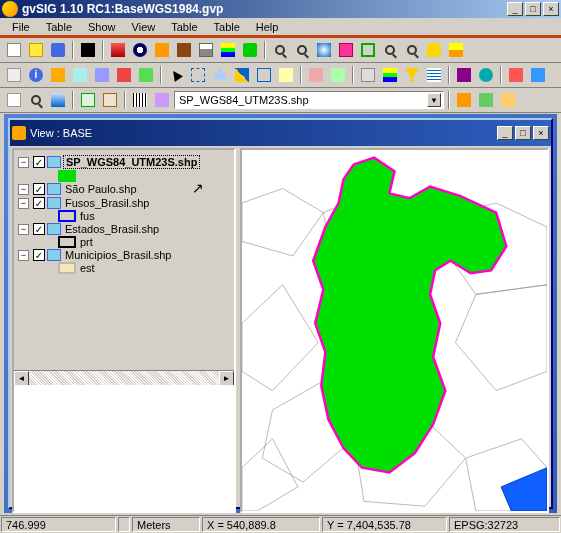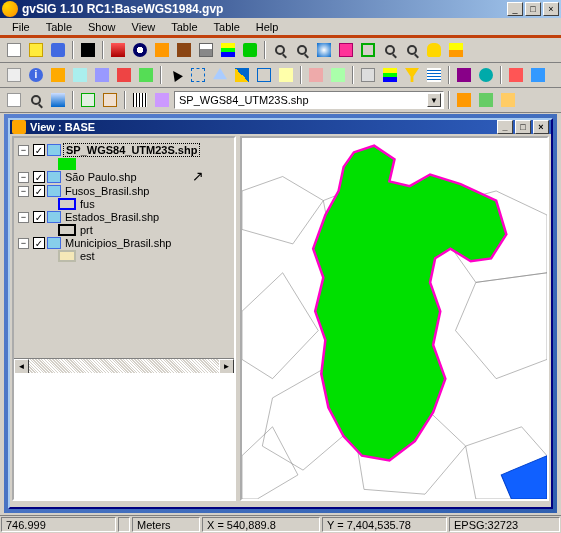--- a/index.html
+++ b/index.html
@@ -16,21 +16,21 @@
   .toolbar { min-height: 24px; background: #d4d0c8; display: flex; align-items: center; padding: 2px 4px; border-bottom: 1px solid #808080; flex-wrap: wrap; gap: 2px; }
   .tbtn { width: 20px; height: 20px; border: 1px solid transparent; display: flex; align-items: center; justify-content: center; cursor: pointer; }
   .tsep { width: 2px; height: 18px; border-left: 1px solid #808080; border-right: 1px solid #fff; margin: 0 2px; }
   .combo { height: 18px; background: #fff; border: 1px solid; border-color: #808080 #fff #fff #808080; display: flex; align-items: center; padding: 0 2px; }
   .combo-input { flex: 1; border: none; outline: none; font-size: 11px; height: 14px; }
   .combo-btn { width: 14px; height: 14px; background: #d4d0c8; border: 1px solid; border-color: #fff #404040 #404040 #fff; display: flex; align-items: center; justify-content: center; font-size: 8px; cursor: pointer; }
   
   .workspace { position: absolute; top: 114px; left: 4px; right: 4px; bottom: 20px; background: linear-gradient(135deg, #5880d0 0%, #3060b0 100%); }
   
   .view-window { position: absolute; top: 4px; left: 4px; right: 4px; bottom: 4px; border: 2px solid; border-color: #a6caf0 #000080 #000080 #a6caf0; background: #d4d0c8; }
-  .view-title { height: 14px; background: linear-gradient(to right, #0a246a, #3060c0); display: flex; align-items: center; color: #fff; font-weight: bold; padding: 0 2px; }
+  .view-title { height: 26px; background: linear-gradient(to right, #0a246a, #3060c0); display: flex; align-items: center; color: #fff; font-weight: normal; padding: 0 2px; }
   .view-title-icon { width: 14px; height: 14px; background: #ffa500; margin-right: 4px; border-radius: 2px; }
   .view-body { display: flex; height: calc(100% - 18px); }
   
   .toc { width: 224px; display: flex; flex-direction: column; border: 2px inset #fff; margin: 2px; }
   .layers { flex: 0 0 auto; background: #d4d0c8; height: 220px; overflow: auto; padding: 4px; }
   .layer-row { display: flex; align-items: center; padding: 1px 0; gap: 2px; white-space: nowrap; }
   .tree-ex { width: 11px; height: 11px; border: 1px solid #808080; background: #fff; display: inline-flex; align-items: center; justify-content: center; font-size: 9px; line-height: 1; cursor: pointer; margin-right: 2px; }
   .chk { width: 12px; height: 12px; border: 1px solid #000; background: #fff; display: inline-flex; align-items: center; justify-content: center; font-size: 10px; cursor: pointer; }
   .layer-icon { width: 14px; height: 12px; background: #87ceeb; border: 1px solid #4169e1; display: inline-block; }
   .layer-name { padding: 0 2px; }

